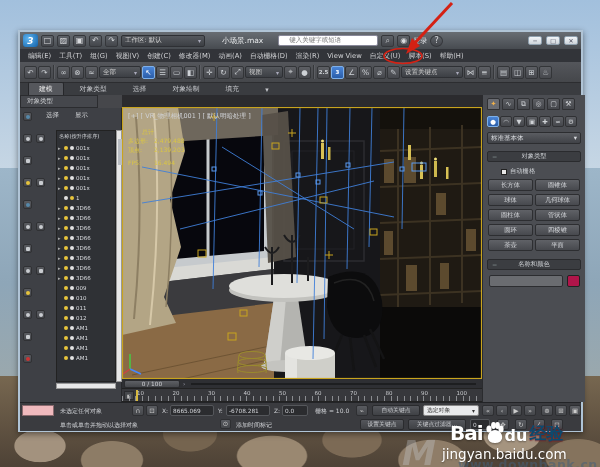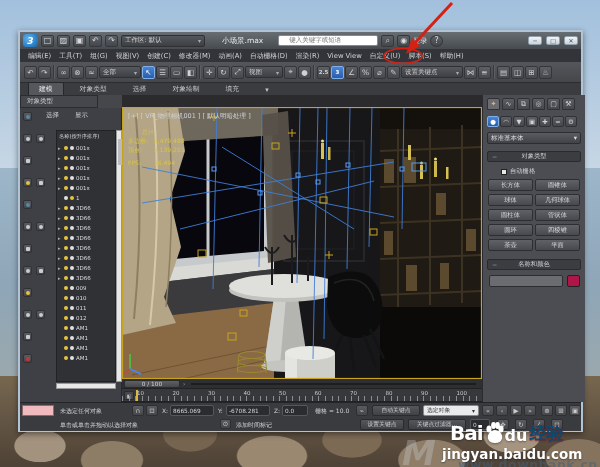--- a/index.html
+++ b/index.html
@@ -100,21 +100,21 @@
 .st-btn{position:absolute;height:11px;background:linear-gradient(#55575c,#3f4145);border:1px solid #2a2b2e;border-radius:2px;color:#cfd1d5;font-size:5.8px;display:flex;align-items:center;justify-content:center;white-space:nowrap}
 #sel-dd{position:absolute;height:11px;background:#e9eaec;border:1px solid #888;border-radius:2px;color:#333;font-size:5.8px;display:flex;align-items:center;justify-content:space-between;padding:0 3px}
 
 #anno{left:370px;top:0;width:110px;height:75px;pointer-events:none;z-index:60}
 #watermark{left:350px;top:415px;width:250px;height:52px;z-index:50}
 #wm-m{position:absolute;left:52px;top:18px;font-size:34px;font-weight:bold;color:rgba(210,215,225,.30);font-style:italic}
 #wm-baidu{position:absolute;left:100px;top:6px;display:flex;align-items:flex-end;color:#fff;font-weight:bold}
 #wm-bai{font-size:20px;letter-spacing:-1px;text-shadow:0 1px 2px rgba(0,0,0,.35)}
 #wm-du{font-size:16px;margin-left:-2px;text-shadow:0 1px 2px rgba(0,0,0,.35)}
 #wm-jy{font-size:17px;color:#0c4a6e;text-shadow:0 1px 1px rgba(120,20,30,.55),0 0 3px rgba(160,30,40,.4);margin-left:2px}
-#wm-url{position:absolute;left:92px;top:31px;font-size:13.5px;font-weight:bold;color:#fff;text-shadow:0 1px 2px rgba(0,0,0,.4)}
+#wm-url{position:absolute;left:92px;top:31px;font-size:13.5px;font-weight:normal;color:#fff;text-shadow:0 1px 2px rgba(0,0,0,.4)}
 #wm-url2{position:absolute;left:108px;top:42px;font-size:12.5px;font-weight:bold;color:rgba(70,95,120,.55);letter-spacing:.5px}
 </style>
 </head>
 <body>
 
 <div class="abs" id="bg-sky"></div>
 <div class="abs" id="bg-sea"></div>
 <div class="abs" id="bg-pebbles"></div>
 
 <div class="abs" id="max-window">

